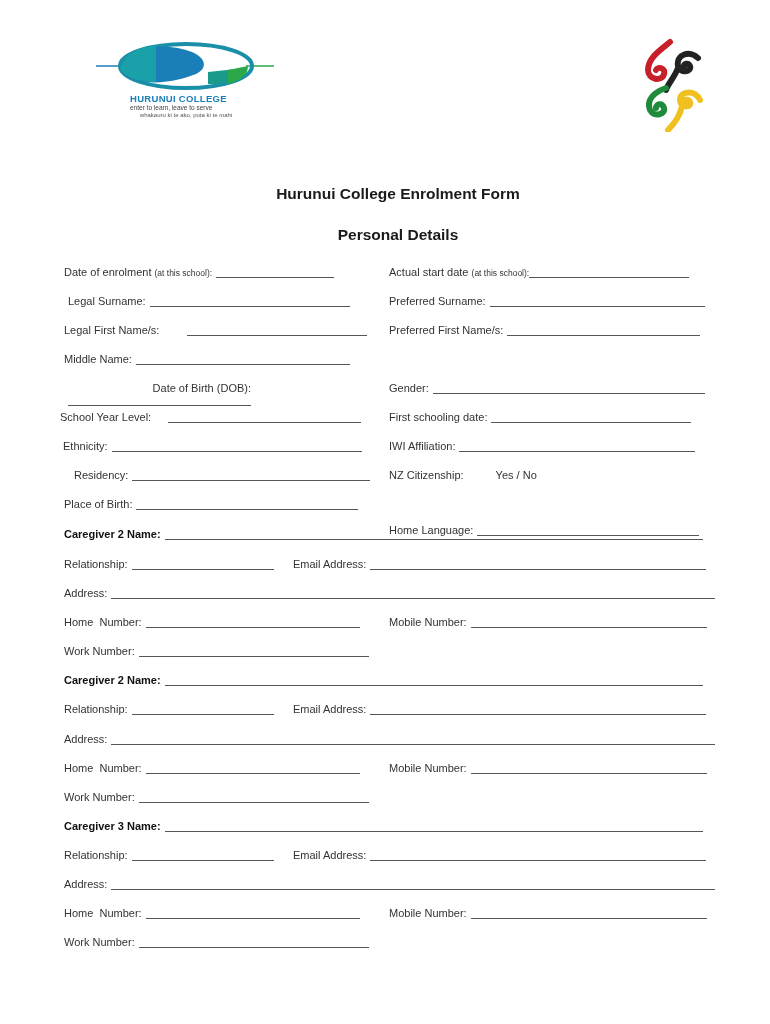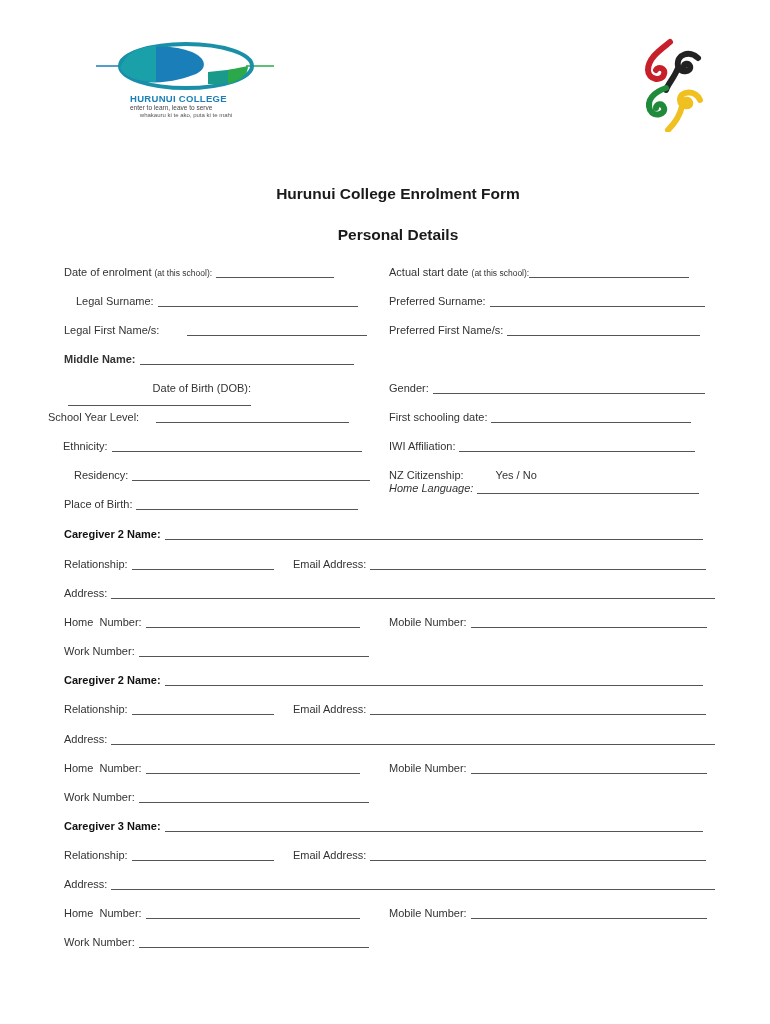--- a/index.html
+++ b/index.html
@@ -46,53 +46,53 @@
 
 <div class="field" style="left:64px;top:266px;">
   <span class="lbl">Date of enrolment</span>&nbsp;<span class="lbl small">(at this school):</span>
   <span class="blank" style="width:118px;"></span>
 </div>
 <div class="field" style="left:389px;top:266px;">
   <span class="lbl">Actual start date</span>&nbsp;<span class="lbl small">(at this school):</span>
   <span class="blank" style="width:160px;margin-left:0;"></span>
 </div>
 
-<div class="field" style="left:76px;top:295px;text-align:right;">
+<div class="field" style="left:68px;top:295px;text-align:right;">
   <span class="lbl">Legal Surname:</span>
   <span class="blank" style="width:200px;"></span>
 </div>
 <div class="field" style="left:389px;top:295px;">
   <span class="lbl">Preferred Surname:</span>
   <span class="blank" style="width:215px;"></span>
 </div>
 
 <div class="field" style="left:64px;top:324px;gap:24px;">
   <span class="lbl">Legal First Name/s:</span>
   <span class="blank" style="width:180px;"></span>
 </div>
 <div class="field" style="left:389px;top:324px;">
   <span class="lbl">Preferred First Name/s:</span>
   <span class="blank" style="width:193px;"></span>
 </div>
 
-<div class="field" style="left:64px;top:353px;font-weight:bold;">
+<div class="field" style="left:64px;top:353px;">
   <span class="lbl">Middle Name:</span>
   <span class="blank" style="width:214px;"></span>
 </div>
 
 <div class="field" style="left:64px;top:382px;flex-direction:column;">
   <span class="lbl">Date of Birth (DOB):</span>
   <span class="blank" style="width:183px;"></span>
 </div>
 <div class="field" style="left:389px;top:382px;">
   <span class="lbl">Gender:</span>
   <span class="blank" style="width:272px;"></span>
 </div>
 
-<div class="field" style="left:48px;top:411px;gap:13px;">
+<div class="field" style="left:60px;top:411px;gap:13px;">
   <span class="lbl">School Year Level:</span>
   <span class="blank" style="width:193px;"></span>
 </div>
 <div class="field" style="left:389px;top:411px;">
   <span class="lbl">First schooling date:</span>
   <span class="blank" style="width:200px;"></span>
 </div>
 
 <div class="field" style="left:56px;top:440px;margin-left:7px;">
   <span class="lbl">Ethnicity:</span>
@@ -109,21 +109,21 @@
 </div>
 <div class="field" style="left:389px;top:469px;">
   <span class="lbl">NZ Citizenship:</span>
   <span class="lbl yn">Yes / No</span>
 </div>
 
 <div class="field" style="left:64px;top:498px;">
   <span class="lbl">Place of Birth:</span>
   <span class="blank" style="width:222px;"></span>
 </div>
-<div class="field" style="left:389px;top:482px;font-style:italic;">
+<div class="field" style="left:389px;top:524px;">
   <span class="lbl">Home Language:</span>
   <span class="blank" style="width:222px;"></span>
 </div>
 
 <div class="field" style="left:64px;top:528px;">
   <span class="lbl bold">Caregiver 2 Name:</span>
   <span class="blank" style="width:538px;"></span>
 </div>
 <div class="field" style="left:64px;top:558px;">
   <span class="lbl">Relationship:</span>

